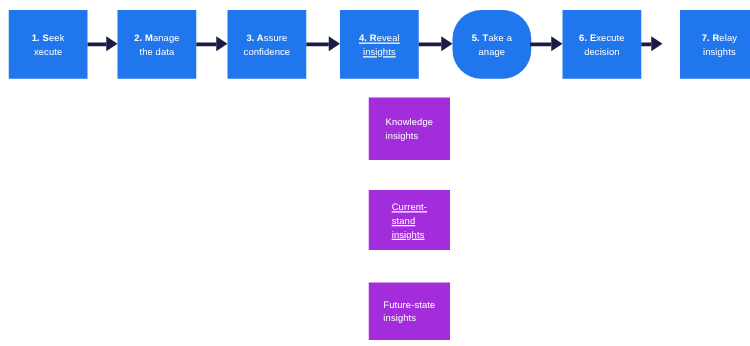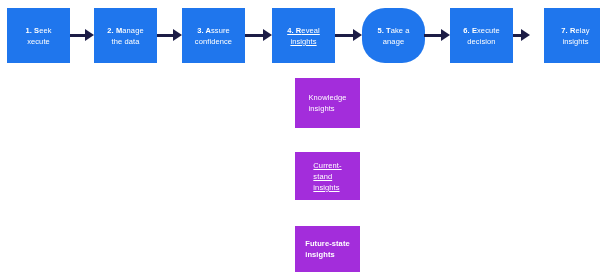--- a/index.html
+++ b/index.html
@@ -102,21 +102,21 @@
     text-align: left;
     font-size: 7.5px;
     line-height: 11px;
     letter-spacing: 0.1px;
     box-sizing: border-box;
     padding: 2px 3px;
     margin-left: 23px;
   }
   #insight-0 { top: 78px;  height: 50px; }
   #insight-1 { top: 152px; height: 48px; text-decoration: underline; }
-  #insight-2 { top: 226px; height: 46px; font-weight: bold; }
+  #insight-2 { top: 226px; height: 46px; }
 </style>
 </head>
 <body>
 
 <div id="canvas">
 
   <div class="step-box" id="step-1">
     <span class="step-text"><span class="lead">1. S</span><span>eek</span><br><span>xecute</span></span>
   </div>
 

